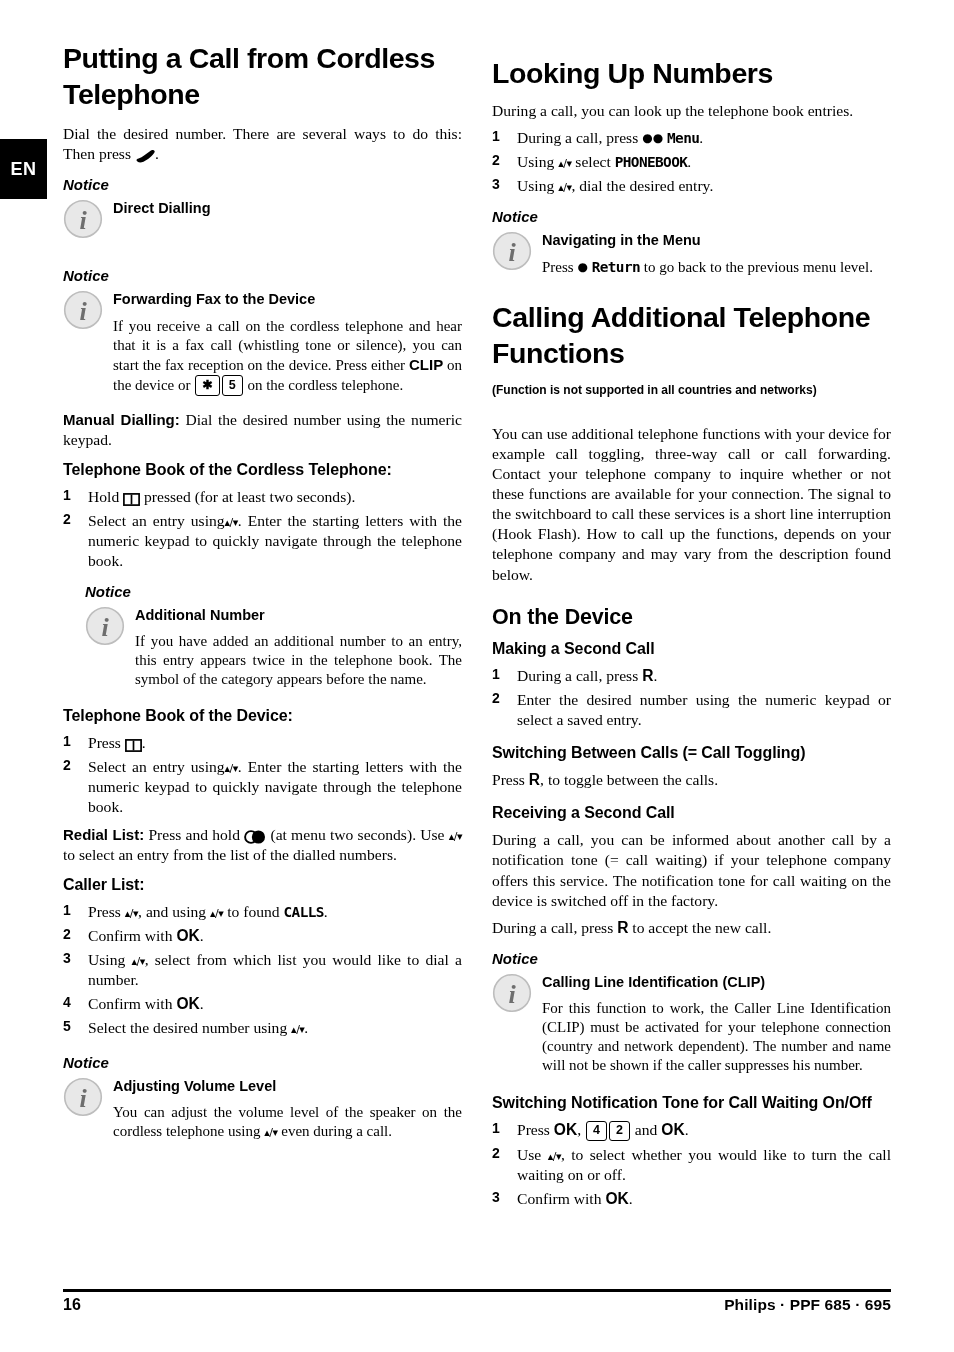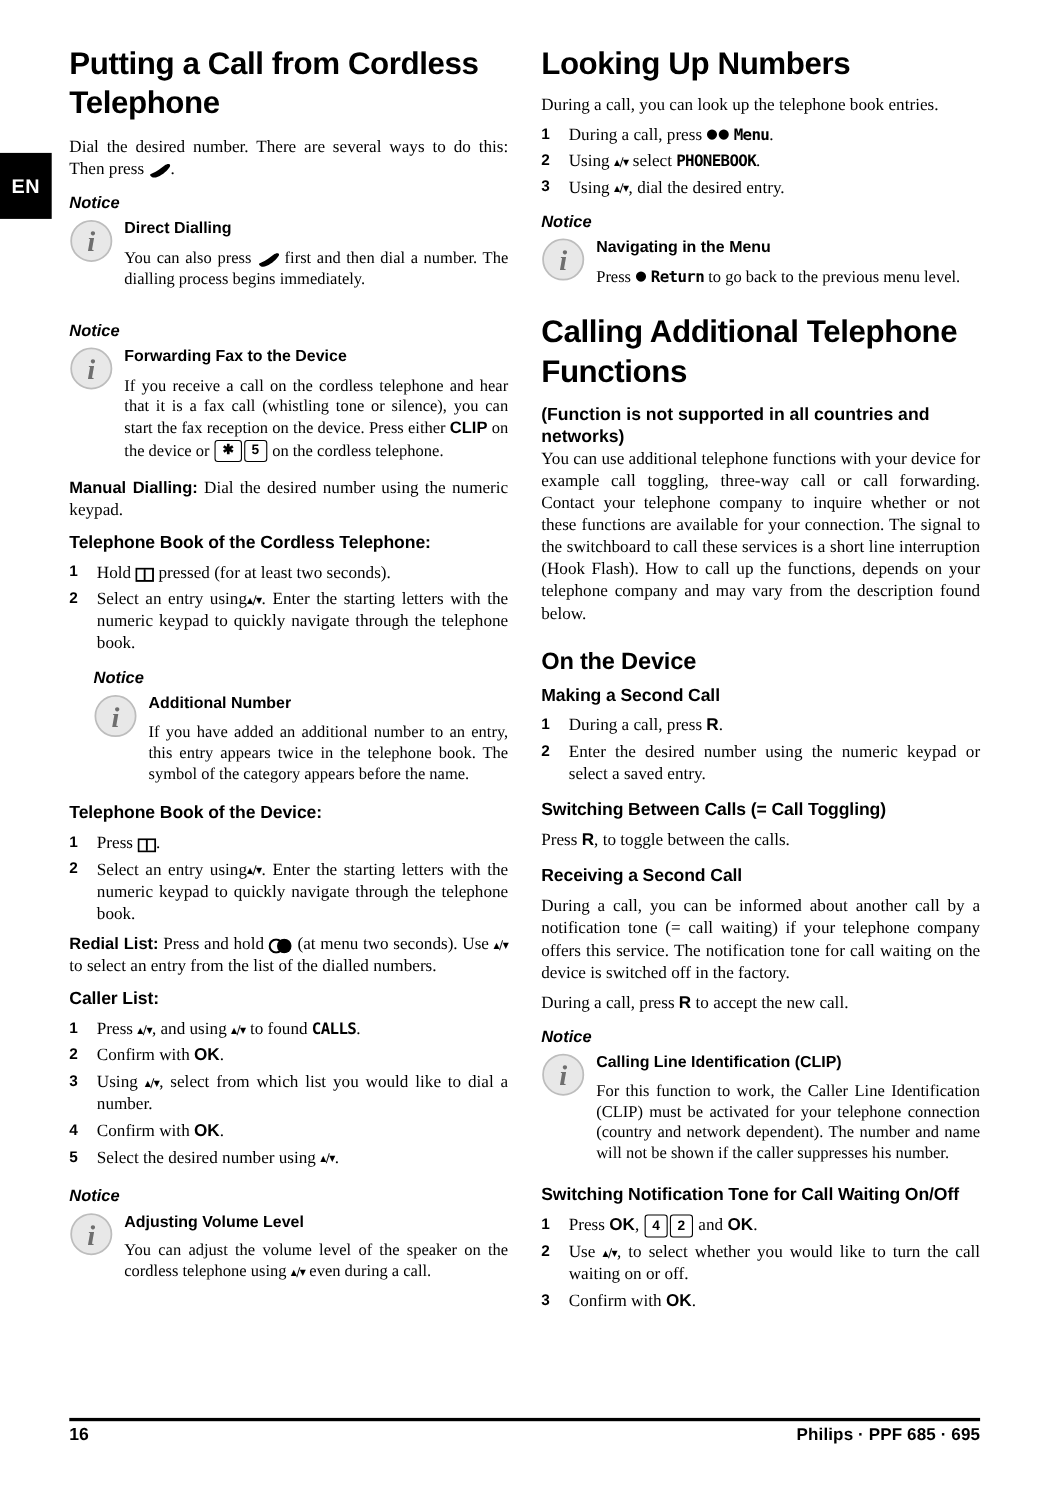--- a/index.html
+++ b/index.html
@@ -35,21 +35,21 @@
 
   
   h1{
     font-family:"Liberation Sans", sans-serif;
     font-weight:bold;
     font-size:28.5px;
     line-height:1.27;
     letter-spacing:-0.4px;
     margin:0 0 12px 0;
   }
-  h1.tight{ margin-bottom:10px; }
+  h1.tight{ margin-bottom:10px;margin-top:15px; }
   h2{
     font-family:"Liberation Sans", sans-serif;
     font-weight:bold;
     font-size:21.5px;
     line-height:1.2;
     letter-spacing:-0.2px;
     margin:18px 0 9px 0;
   }
   h3{
     font-family:"Liberation Sans", sans-serif;
@@ -203,27 +203,20 @@
       <div class="notice-label">Notice</div>
       <div class="notice">
         <div class="notice-icon">
           <svg width="40" height="40" viewBox="0 0 40 40">
             <circle cx="20" cy="20" r="18.3" fill="#e8e8e8" stroke="#bdbdbd" stroke-width="1.6"></circle>
             <text x="20" y="29.5" text-anchor="middle" font-family="Liberation Serif, serif" font-style="italic" font-weight="bold" font-size="26" fill="#6e6e6e">i</text>
           </svg>
         </div>
         <div class="notice-body">
           <h4>Direct Dialling</h4>
-          <p class="last">
-            <span>You can also press</span>
-            <span class="sym"><svg class="ic" width="20" height="13" viewBox="0 0 20 13">
-                  <path d="M1.6 10.6c1.1 1.9 3.6 2.5 6.9 1.1 4.6-2 9-6 10.9-9.2.6-1 .3-2-.8-2.3-1-.3-2.4.2-4 1.3C11.6 3.6 7.4 7.2 3.6 8.6 1.9 9.2 1.1 9.9 1.6 10.6z" fill="#000"></path>
-                </svg></span>
-            <span>first and then dial a number. The dialling process begins immediately.</span>
-          </p>
         </div>
       </div>
 
       <div class="notice-label" style="margin-top:28px;">Notice</div>
       <div class="notice">
         <div class="notice-icon">
           <svg width="40" height="40" viewBox="0 0 40 40">
             <circle cx="20" cy="20" r="18.3" fill="#e8e8e8" stroke="#bdbdbd" stroke-width="1.6"></circle>
             <text x="20" y="29.5" text-anchor="middle" font-family="Liberation Serif, serif" font-style="italic" font-weight="bold" font-size="26" fill="#6e6e6e">i</text>
           </svg>
@@ -395,21 +388,21 @@
           <p class="last">
             <span>Press</span>
             <span class="dot">●</span>
             <span class="lcd">Return</span>
             <span>to go back to the previous menu level.</span>
           </p>
         </div>
       </div>
 
       <h1 style="margin-top:22px;">Calling Additional Telephone Functions</h1>
-      <h4 style="font-size:16px; line-height:1.25; margin-bottom:0;">(Function is not supported in all countries and networks)</h4>
+      <h4 style="font-size:12px; line-height:1.25; margin-bottom:26px;">(Function is not supported in all countries and networks)</h4>
       <p>You can use additional telephone functions with your device for example call toggling, three-way call or call forwarding. Contact your telephone company to inquire whether or not these functions are available for your connection. The signal to the switchboard to call these services is a short line interruption (Hook Flash). How to call up the functions, depends on your telephone company and may vary from the description found below.</p>
 
       <h2 style="margin-top:20px;">On the Device</h2>
 
       <h3 style="margin-top:4px;">Making a Second Call</h3>
       <ol>
         <li>
           <span class="num">1</span>
           <span>During a call, press</span>
           <span class="bold-sans">R</span><span>.</span>

